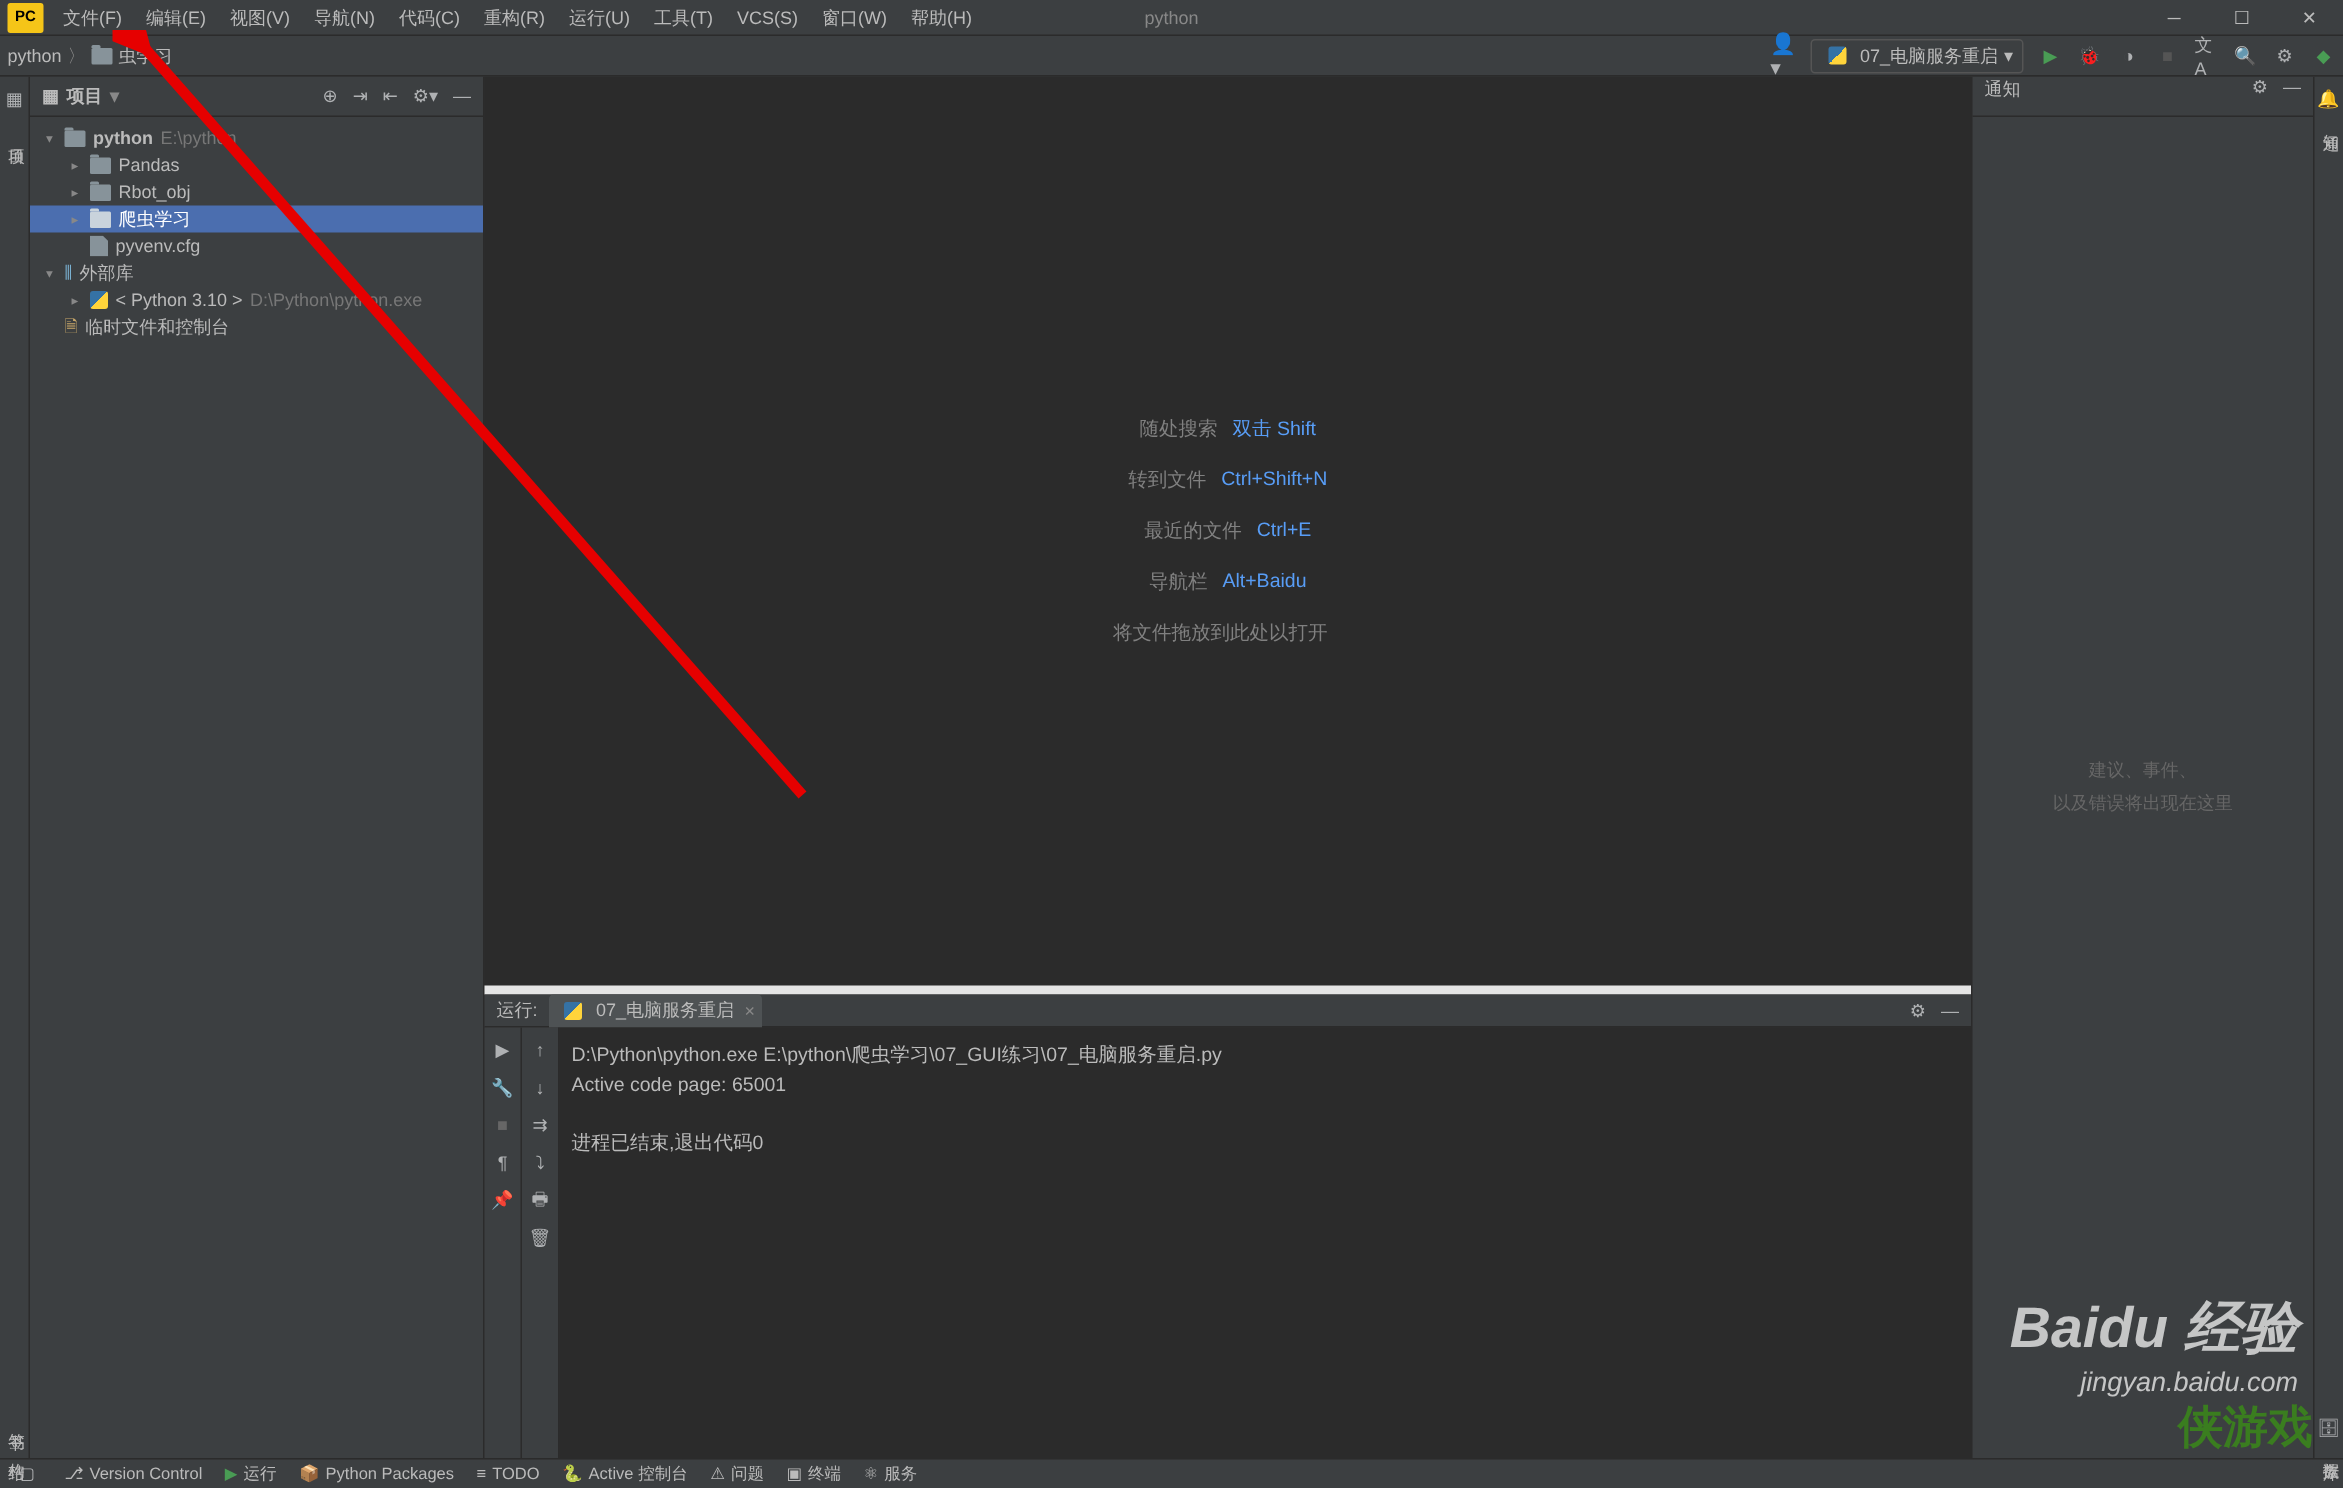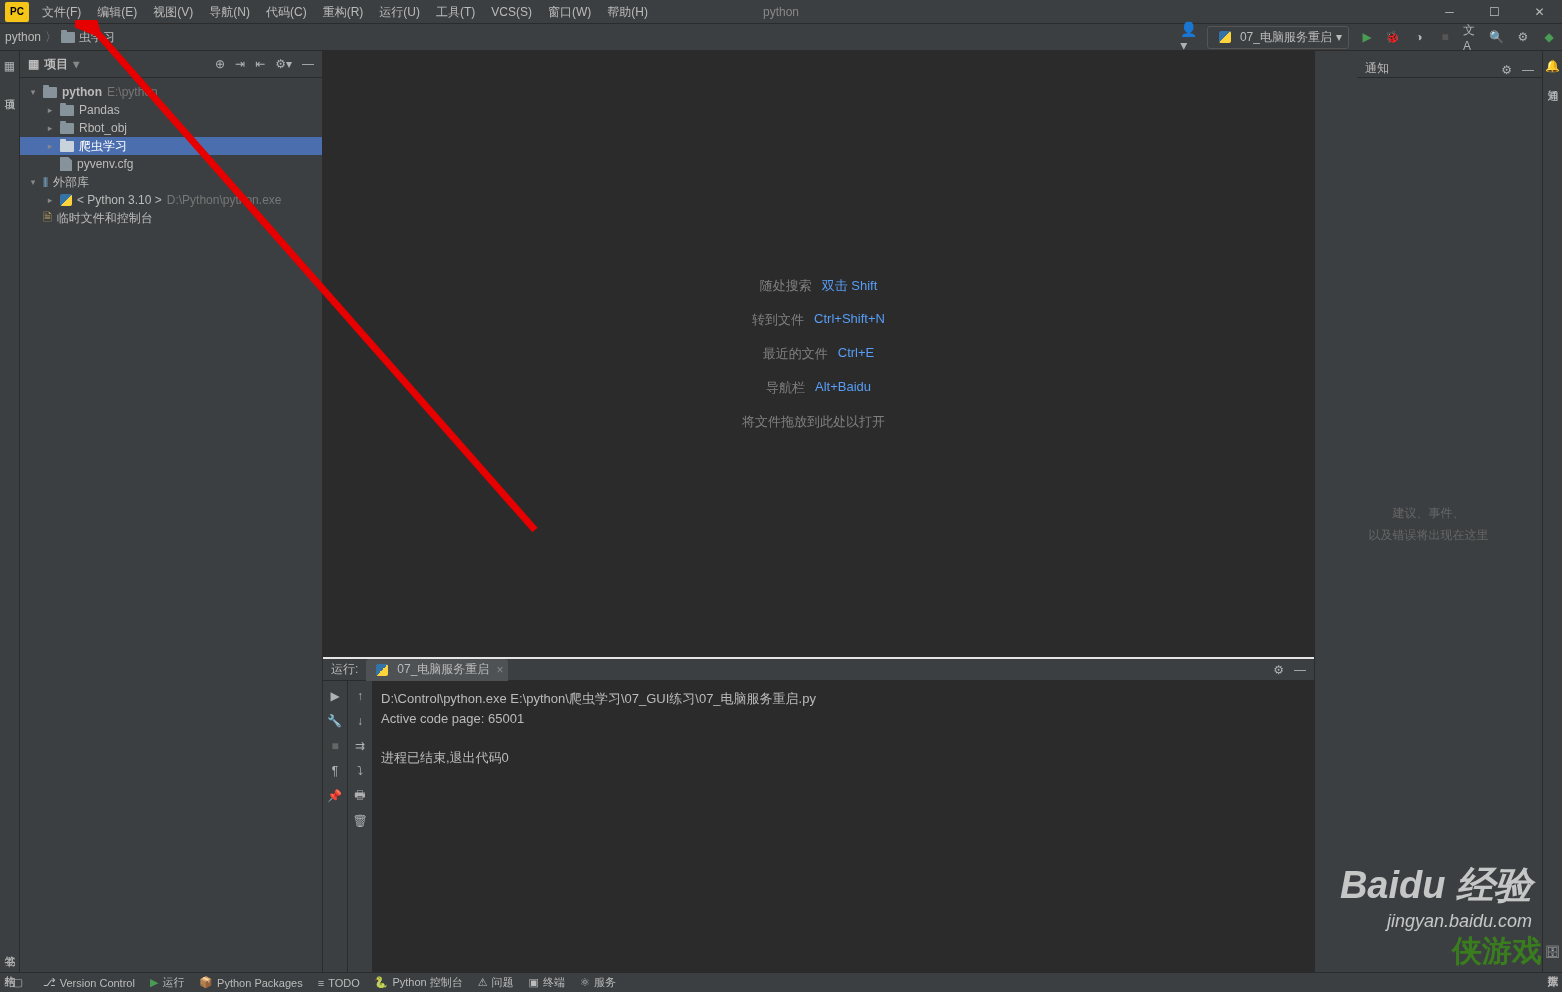--- a/index.html
+++ b/index.html
@@ -42,23 +42,23 @@
 .lib-icon { color: #7eb8da; margin: 0 5px; font-size: 11px;}
 .py-icon { width: 12px; height: 12px; margin: 0 5px; background: linear-gradient(135deg, #3572a5 50%, #ffd43b 50%); border-radius: 2px;}
 .file-icon { width: 12px; height: 14px; margin: 0 5px; background: #87939a; position:relative; clip-path: polygon(0 0, 70% 0, 100% 25%, 100% 100%, 0 100%);}
 .muted { color: #777; margin-left: 5px; }
 .editor-area { flex: 1; display: flex; flex-direction: column; }
 .editor-empty { flex: 1; background: #2b2b2b; display: flex; flex-direction: column; align-items: center; justify-content: center; color: #808080; font-size: 13px; }
 .hint-row { display: flex; margin: 8px 0; }
 .hint-label { color: #808080; margin-right: 10px; }
 .hint-key { color: #589df6; }
 .notif-panel { width: 228px; background: #3c3f41; border-left: 1px solid #2b2b2b; display: flex; flex-direction: column;}
-.notif-header { height: 27px; display: flex; align-items: flex-end; padding: 0 8px; border-bottom: 1px solid #2b2b2b; margin-left: 42px; }
+.notif-header { height: 27px; display: flex; align-items: flex-start; padding: 0 8px; border-bottom: 1px solid #2b2b2b; }
 .notif-body { flex: 1; display: flex; flex-direction: column; align-items: center; justify-content: center; color: #666; font-size: 12px; text-align: center; padding: 0 20px; line-height: 1.8;}
-.run-panel { height: 315px; background: #2b2b2b; border-top: 2px solid #e5e5e5; display: flex; flex-direction: column; }
+.run-panel { height: 315px; background: #2b2b2b; border-top: 6px solid #e5e5e5; display: flex; flex-direction: column; }
 .run-header { height: 22px; background: #3c3f41; display: flex; align-items: center; padding: 0 8px; border-bottom: 1px solid #2b2b2b;}
 .run-tab { display: flex; align-items: center; gap: 4px; padding: 0 5px; background: #4e5254; height: 22px; border-radius: 3px 3px 0 0;}
 .run-close { color: #888; margin-left: 3px;}
 .run-body { flex: 1; display: flex; }
 .run-toolbar { width: 25px; background: #3c3f41; display: flex; flex-direction: column; align-items: center; padding: 5px 0; gap: 5px; border-right: 1px solid #2b2b2b;}
 .run-toolbar2 { width: 25px; background: #3c3f41; display: flex; flex-direction: column; align-items: center; padding: 5px 0; gap: 5px; border-right: 1px solid #2b2b2b;}
 .tb-btn { width: 20px; height: 20px; display: flex; align-items: center; justify-content: center; color: #afb1b3;}
 .console { flex: 1; background: #2b2b2b; padding: 8px; color: #bbb; font-family: "Consolas", monospace; font-size: 13px; line-height: 1.5;}
 .statusbar { height: 20px; background: #3c3f41; display: flex; align-items: center; border-top: 1px solid #2b2b2b; padding: 0 8px; gap: 15px; font-size: 11px;}
 .sb-item { display: flex; align-items: center; gap: 4px; color: #bbb;}
@@ -233,21 +233,21 @@
         </div>
         <div class="run-toolbar2">
           <div class="tb-btn">↑</div>
           <div class="tb-btn">↓</div>
           <div class="tb-btn">⇉</div>
           <div class="tb-btn">⤵</div>
           <div class="tb-btn">🖶</div>
           <div class="tb-btn">🗑</div>
         </div>
         <div class="console">
-          <div>D:\Control\python.exe E:\python\爬虫学习\07_GUI练习\07_电脑服务重启.py</div>
+          <div>D:\Python\python.exe E:\python\爬虫学习\07_GUI练习\07_电脑服务重启.py</div>
           <div>Active code page: 65001</div>
           <br>
           <div>进程已结束,退出代码0</div>
         </div>
       </div>
     </div>
   </div>
 
   <div class="notif-panel">
     <div class="notif-header">
@@ -285,21 +285,21 @@
   <div class="sb-item">
       <span>📦</span>
       <span>Python Packages</span>
     </div>
   <div class="sb-item">
       <span>≡</span>
       <span>TODO</span>
     </div>
   <div class="sb-item">
       <span>🐍</span>
-      <span>Python 控制台</span>
+      <span>Active 控制台</span>
     </div>
   <div class="sb-item">
       <span>⚠</span>
       <span>问题</span>
     </div>
   <div class="sb-item">
       <span>▣</span>
       <span>终端</span>
     </div>
   <div class="sb-item">

